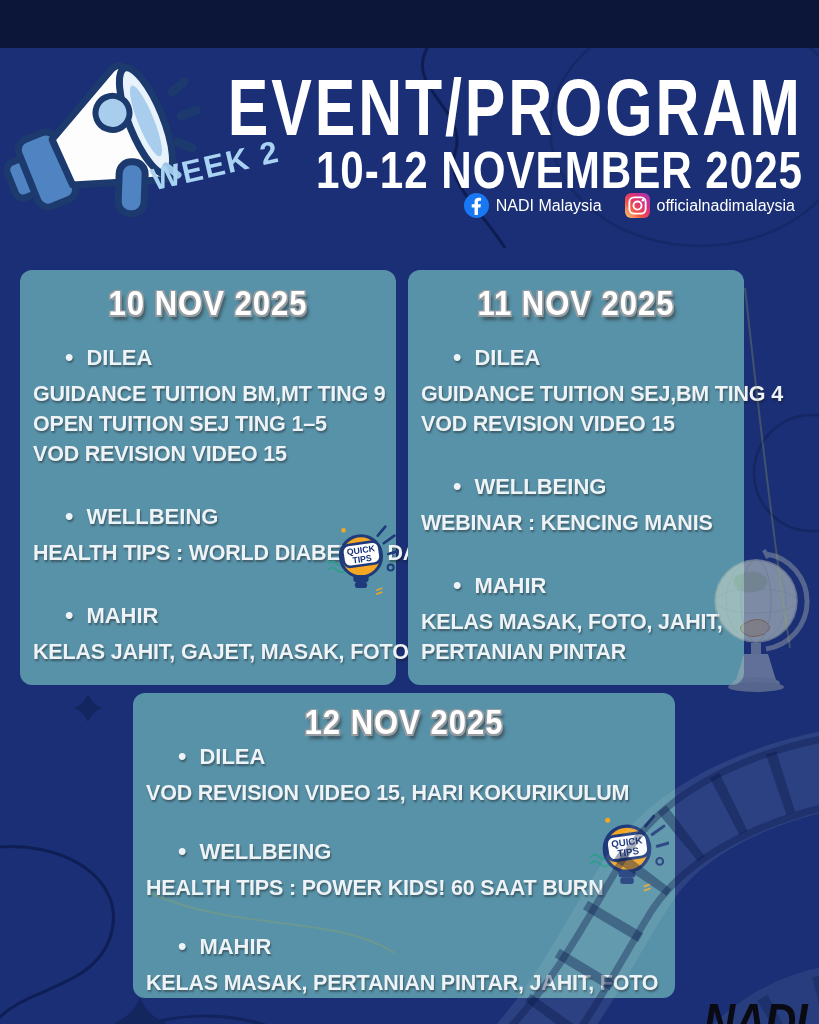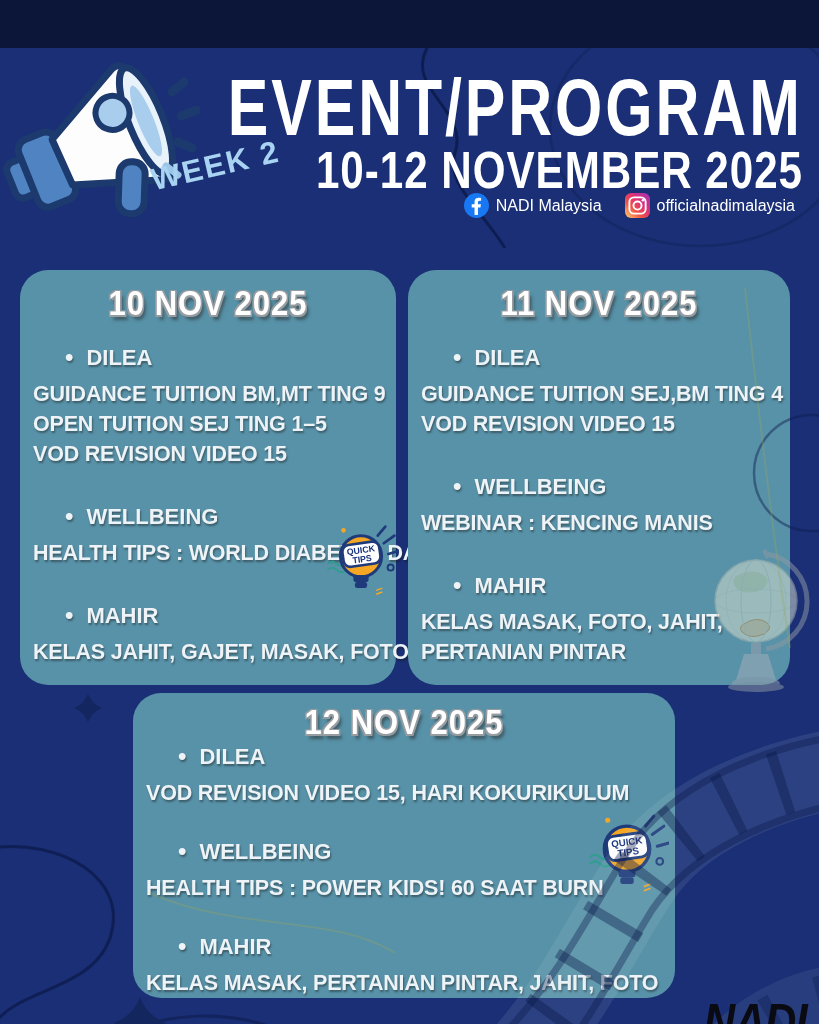--- a/index.html
+++ b/index.html
@@ -31,25 +31,25 @@
   }
   .social{
     position:absolute; right:24px; top:145px; display:flex; align-items:center; gap:7px;
     color:#ffffff; font-size:16px; z-index:6; white-space:nowrap;
   }
   .social .ig-gap{margin-left:16px;}
   .megaphone{position:absolute; left:0; top:10px; width:200px; height:175px; z-index:6;}
 
   
   .card{
-    position:absolute; background:#5892a8; border-radius:28px; z-index:2;
+    position:absolute; background:#5892a8; border-radius:12px; z-index:2;
     color:#edf3f6;
   }
   .c1{left:20px; top:222px; width:376px; height:415px;}
-  .c2{left:408px; top:222px; width:382px; height:415px;}
+  .c2{left:408px; top:222px; width:336px; height:415px;}
   .c3{left:133px; top:645px; width:542px; height:305px;}
   .card h2{
     margin:14px 0 0; text-align:center; font-size:31px; font-weight:bold; color:#ffffff;
     letter-spacing:1px; transform:scaleY(1.12); transform-origin:center top;
     text-shadow:-1.5px -1.5px 0 #979ca0, 1.5px -1.5px 0 #979ca0,
                 -1.5px 1.5px 0 #979ca0, 1.5px 1.5px 0 #979ca0,
                  3px 4px 3px rgba(40,40,40,0.55);
   }
   .c3 h2{margin-top:10px;}
   .card .body{padding:0 13px;}

